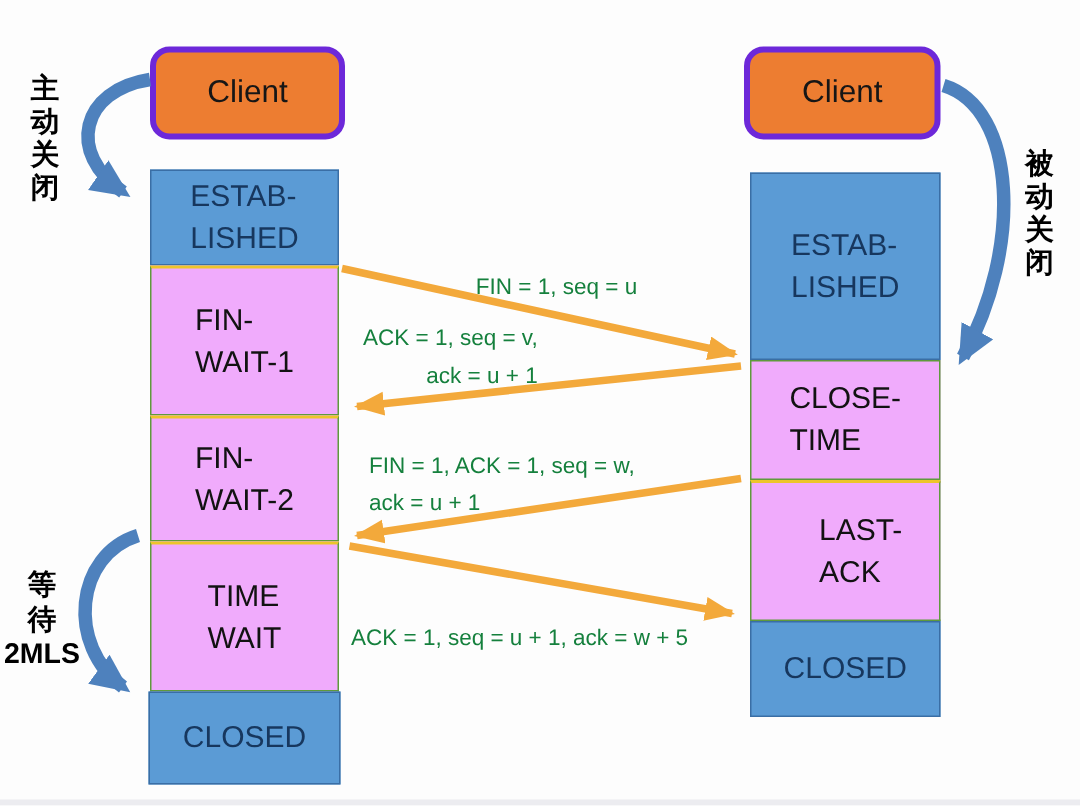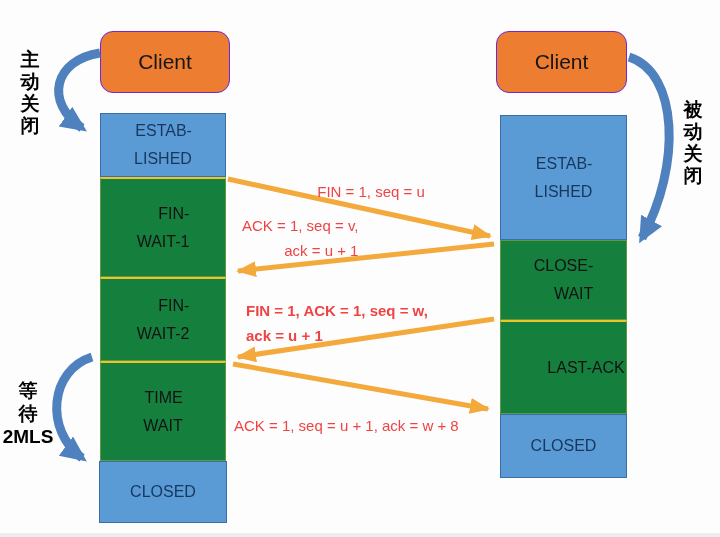--- a/index.html
+++ b/index.html
@@ -3,33 +3,33 @@
 <meta charset="utf-8">
 <style>
   html,body{margin:0;padding:0;background:#fdfdfd;}
   #canvas{
     position:relative;width:720px;height:537px;overflow:hidden;
     background:#fdfdfd;border-bottom:4px solid #ececf0;box-sizing:border-box;
     font-family:"Liberation Sans","DejaVu Sans",sans-serif;
   }
   .hdr{
     position:absolute;display:flex;align-items:center;justify-content:center;
-    background:#ED7D31;border:1px solid #6d28d9;border-radius:13px;
+    background:#ED7D31;border:4px solid #6d28d9;border-radius:13px;
     font-size:21px;color:#161616;box-sizing:border-box;
   }
   .state{
     position:absolute;display:flex;align-items:center;justify-content:center;
-    text-align:right;white-space:pre-line;font-size:16px;line-height:28px;
+    text-align:left;white-space:pre-line;font-size:20px;line-height:28px;
     box-sizing:border-box;
   }
   .blue{background:#5B9BD5;border:1.5px solid #3A6EA5;color:#17375E;}
-  .green{background:#15803d;border:1px solid #5F9A3C;color:#121212;}
+  .green{background:#f0abfc;border:1px solid #5F9A3C;color:#121212;}
   .ydiv{border-top:2.5px solid #EDC52A;}
   .msg{
-    position:absolute;font-size:15px;line-height:25px;color:#ef4444;
+    position:absolute;font-size:15px;line-height:25px;color:#15803d;
     white-space:pre-line;
   }
   .cjk{
     position:absolute;font-weight:bold;font-size:19px;line-height:22px;
     color:#000;white-space:pre-line;text-align:center;
   }
   svg.overlay{position:absolute;left:0;top:0;pointer-events:none;}
 </style>
 </head>
 <body>
@@ -52,21 +52,21 @@
 WAIT-2</div>
     <div class="state green ydiv" style="left:100px;top:361px;width:126px;height:100px;">TIME
 WAIT</div>
     <div class="state blue" style="left:99px;top:461px;width:128px;height:62px;">CLOSED</div>
   </div>
 
   <div>
     <div class="state blue" style="left:500px;top:115px;width:127px;height:125px;">ESTAB-
 LISHED</div>
     <div class="state green" style="left:500px;top:240px;width:127px;height:80px;">CLOSE-
-WAIT</div>
+TIME</div>
     <div class="state green ydiv" style="left:500px;top:320px;width:127px;height:94px;padding-left:45px;">LAST-ACK</div>
     <div class="state blue" style="left:500px;top:414px;width:127px;height:64px;">CLOSED</div>
   </div>
 
   <svg class="overlay" width="720" height="537" viewBox="0 0 720 537">
     <defs>
       <marker id="goldArrow" markerUnits="userSpaceOnUse" markerWidth="22" markerHeight="18" refX="18" refY="8" orient="auto">
         <path d="M0,0 L20,8 L0,16 Z" fill="#F3A93B"></path>
       </marker>
       <marker id="blueArrow" markerUnits="userSpaceOnUse" markerWidth="30" markerHeight="26" refX="20" refY="12" orient="auto">
@@ -84,23 +84,23 @@
     <g stroke="#4E81BD" stroke-width="9" fill="none">
       <path d="M 100,53 C 54,60 44,102 82,128" marker-end="url(#blueArrow)"></path>
       <path d="M 629,57 C 678,72 682,165 642,238" marker-end="url(#blueArrow)"></path>
       <path d="M 92,357 C 50,370 44,430 82,458" marker-end="url(#blueArrow)"></path>
     </g>
   </svg>
 
   <div class="msg" style="left:296px;top:179px;width:150px;text-align:center;">FIN = 1, seq = u</div>
   <div class="msg" style="left:242px;top:213px;text-align:right;">ACK = 1, seq = v,
 ack = u + 1</div>
-  <div class="msg" style="left:246px;top:298px;font-weight:bold;">FIN = 1, ACK = 1, seq = w,
+  <div class="msg" style="left:246px;top:298px;">FIN = 1, ACK = 1, seq = w,
 ack = u + 1</div>
-  <div class="msg" style="left:234px;top:413px;">ACK = 1, seq = u + 1, ack = w + 8</div>
+  <div class="msg" style="left:234px;top:413px;">ACK = 1, seq = u + 1, ack = w + 5</div>
 
   <div class="cjk" style="left:16px;top:49px;width:28px;">主
 动
 关
 闭</div>
   <div class="cjk" style="left:679px;top:99px;width:28px;">被
 动
 关
 闭</div>
   <div class="cjk" style="left:0px;top:379px;width:56px;line-height:23px;">等

